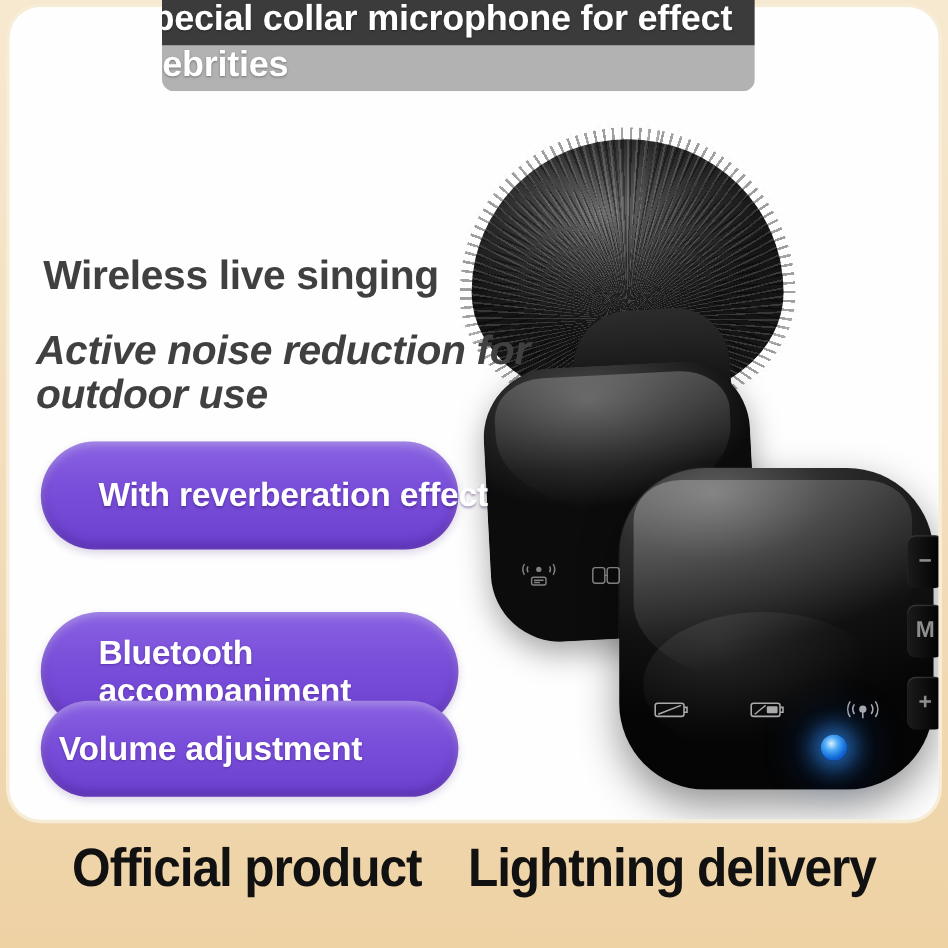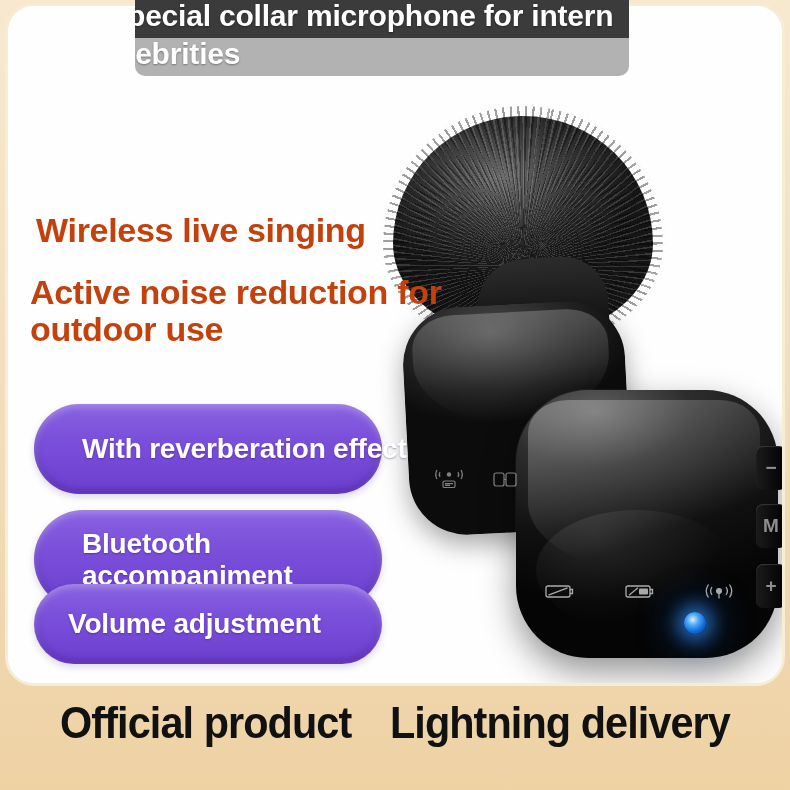--- a/index.html
+++ b/index.html
@@ -36,46 +36,46 @@
   .banner-text{
     position:absolute;left:-8px;top:4px;width:520px;
     color:#ffffff;font-weight:700;font-size:30px;line-height:40px;
     letter-spacing:-.2px;white-space:nowrap;
     text-shadow:0 1px 2px rgba(0,0,0,.35);
   }
   .banner-text .l2{display:block;margin-top:-2px;}
 
   
   .head{
-    position:absolute;z-index:30;color:#c2410c;font-weight:700;
+    position:absolute;z-index:30;color:#404040;font-weight:700;
     letter-spacing:-.3px;line-height:1.1;
   }
   .head1{left:28px;top:206px;font-size:34px;}
-  .head2{left:22px;top:268px;font-size:34px;width:500px;}
+  .head2{left:22px;top:268px;font-size:34px;width:500px;font-style:italic;}
 
   
   .pill{
     position:absolute;z-index:30;border-radius:999px;
     background:linear-gradient(180deg,#8a63e2 0%,#7a4fda 40%,#6c40cf 100%);
     box-shadow:inset 0 3px 7px rgba(255,255,255,.30),
                inset 0 -4px 9px rgba(40,0,90,.30),
                0 3px 7px rgba(60,20,120,.18);
     display:flex;align-items:center;
   }
   .pill span{
     color:#ffffff;font-weight:700;font-size:28px;line-height:1.12;
     letter-spacing:-.2px;white-space:nowrap;
     text-shadow:0 1px 2px rgba(40,0,80,.35);
   }
-  .pill1{left:26px;top:398px;width:348px;height:90px;}
+  .pill1{left:26px;top:362px;width:348px;height:90px;}
   .pill1 span{margin-left:48px;}
   .pill2{left:26px;top:504px;width:348px;height:99px;}
   .pill2 span{margin-left:48px;white-space:normal;width:330px;}
   .pill3{left:26px;top:578px;width:348px;height:80px;}
-  .pill3 span{margin-left:34px;}
+  .pill3 span{margin-left:15px;}
 
   
   .product{position:absolute;left:0;top:0;width:774px;height:677px;z-index:20;}
 
   
   .fur{
     position:absolute;left:385px;top:110px;width:260px;height:220px;
     border-radius:50% 50% 46% 46%/58% 58% 42% 42%;
     background:
       radial-gradient(ellipse 52% 46% at 42% 28%, #6b6b6b 0%, #474747 32%, #2a2a2a 62%, #141414 100%);
@@ -296,21 +296,21 @@
     </div>
     <div class="pill pill3">
       <span>Volume adjustment</span>
     </div>
   </div>
 
   <div class="banner">
     <div class="banner-top"></div>
     <div class="banner-bot"></div>
     <div class="banner-text">
-      <span>pecial collar microphone for intern</span>
+      <span>pecial collar microphone for effect</span>
       <span class="l2">lebrities</span>
     </div>
   </div>
 
   <div class="bottom">
     <div class="bottom-row">
       <div>Official product</div>
       <div>Lightning delivery</div>
     </div>
   </div>

